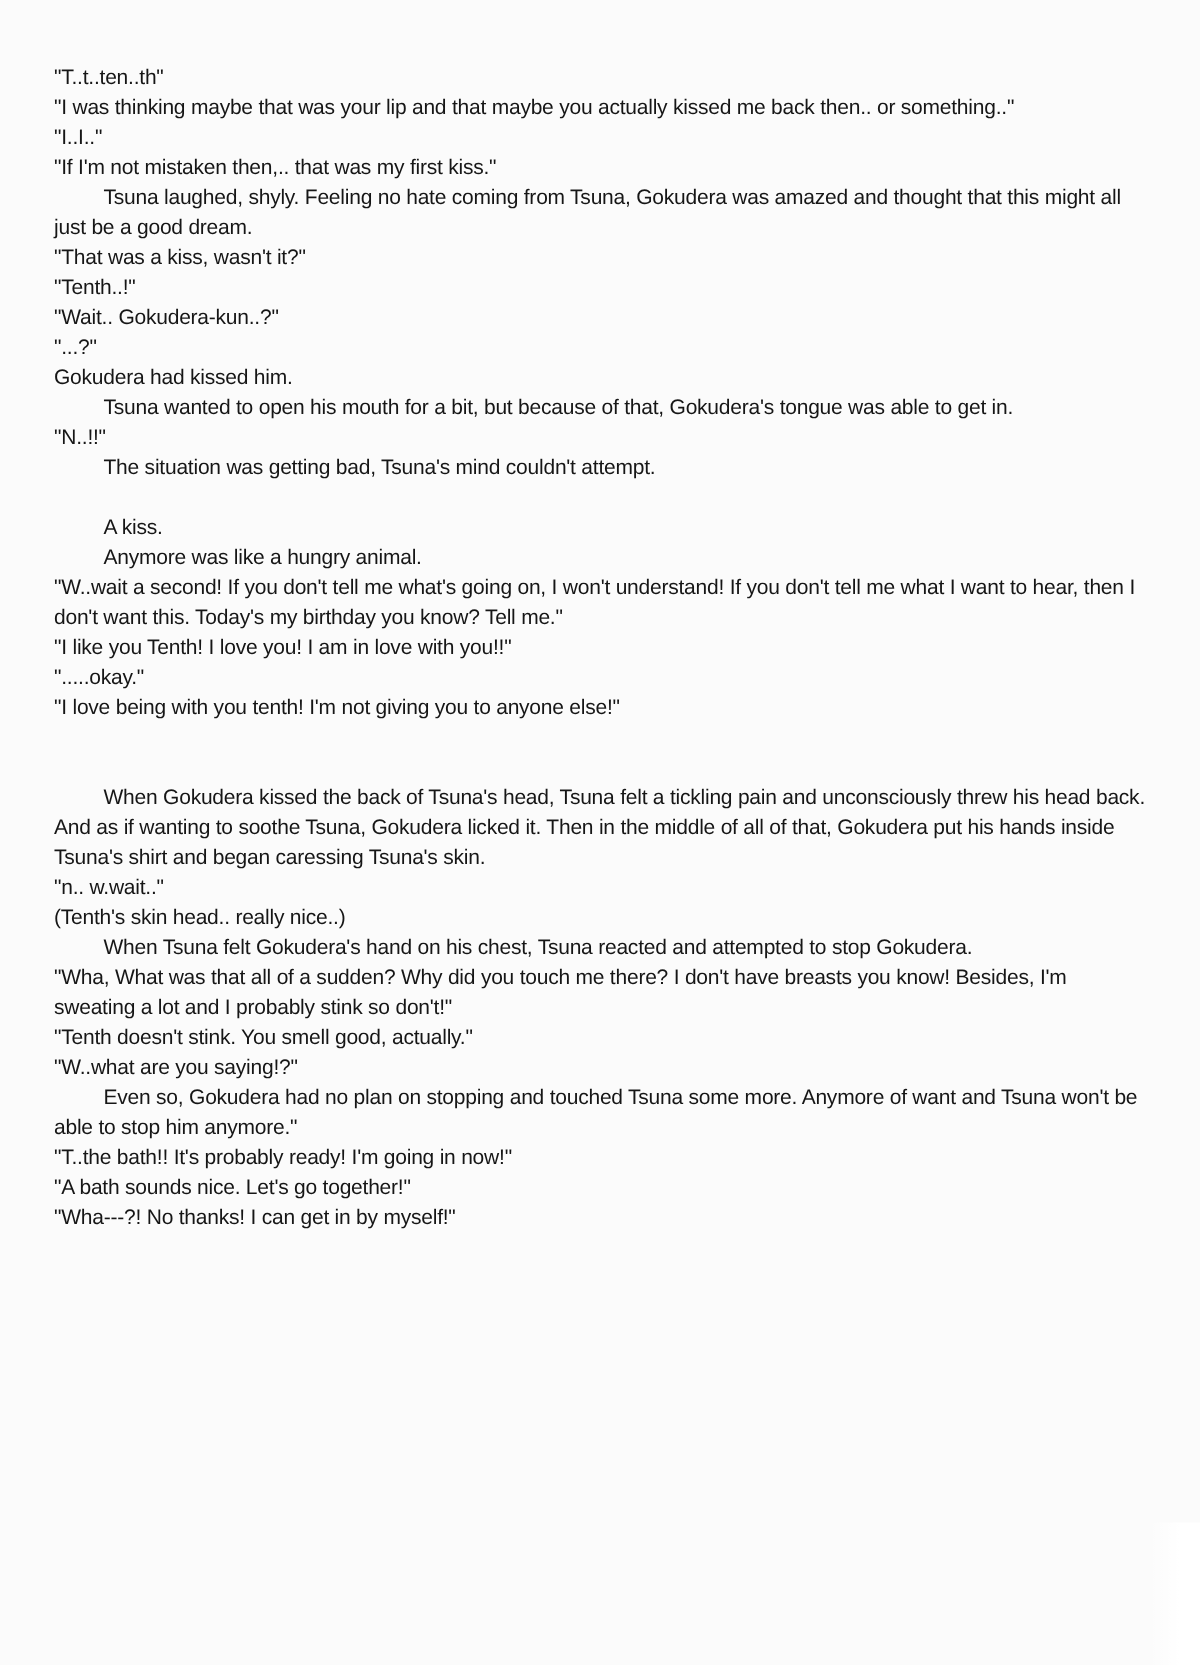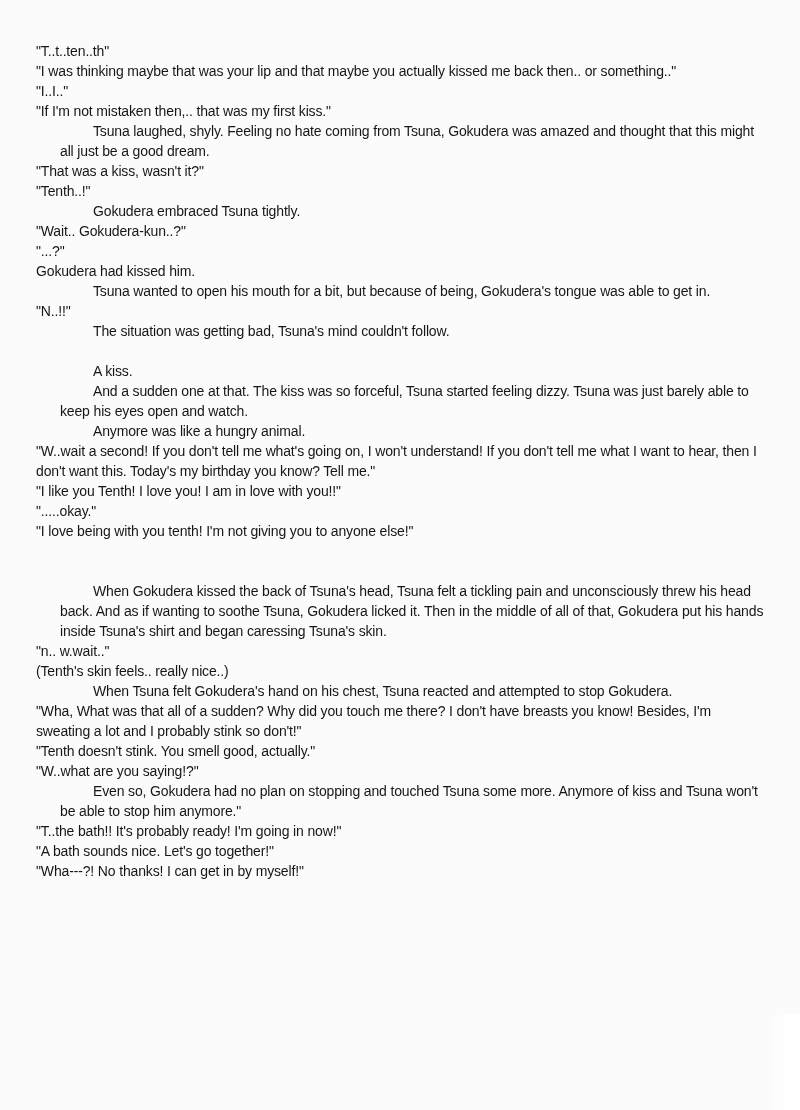--- a/index.html
+++ b/index.html
@@ -30,21 +30,20 @@
     letter-spacing: -0.15px;
   }
   .story p {
     margin: 0;
     padding: 0;
     min-height: 20px;
     white-space: pre-wrap;
   }
   .story p.indent {
     text-indent: 33px;
-    margin-left: 24px;
   }
   .corner-panel {
     position: absolute;
     right: 0;
     bottom: 0;
     width: 34px;
     height: 95px;
     background: linear-gradient(to right, rgba(255,255,255,0), #ffffff 60%);
   }
 </style>
@@ -53,44 +52,42 @@
 
 <main class="doc">
   <div class="story" id="story">
       <p>"T..t..ten..th"</p>
       <p>"I was thinking maybe that was your lip and that maybe you actually kissed me back then.. or something.."</p>
       <p>"I..I.."</p>
       <p>"If I'm not mistaken then,.. that was my first kiss."</p>
       <p class="indent">Tsuna laughed, shyly. Feeling no hate coming from Tsuna, Gokudera was amazed and thought that this might all just be a good dream.</p>
       <p>"That was a kiss, wasn't it?"</p>
       <p>"Tenth..!"</p>
-      <p class="indent">Gokudera embraced Tsuna tightly.</p>
       <p>"Wait.. Gokudera-kun..?"</p>
       <p>"...?"</p>
       <p>Gokudera had kissed him.</p>
-      <p class="indent">Tsuna wanted to open his mouth for a bit, but because of being, Gokudera's tongue was able to get in.</p>
+      <p class="indent">Tsuna wanted to open his mouth for a bit, but because of that, Gokudera's tongue was able to get in.</p>
       <p>"N..!!"</p>
-      <p class="indent">The situation was getting bad, Tsuna's mind couldn't follow.</p>
+      <p class="indent">The situation was getting bad, Tsuna's mind couldn't attempt.</p>
       <p></p>
       <p class="indent">A kiss.</p>
-      <p class="indent">And a sudden one at that. The kiss was so forceful, Tsuna started feeling dizzy. Tsuna was just barely able to keep his eyes open and watch.</p>
       <p class="indent">Anymore was like a hungry animal.</p>
       <p>"W..wait a second! If you don't tell me what's going on, I won't understand! If you don't tell me what I want to hear, then I don't want this. Today's my birthday you know? Tell me."</p>
       <p>"I like you Tenth! I love you! I am in love with you!!"</p>
       <p>".....okay."</p>
       <p>"I love being with you tenth! I'm not giving you to anyone else!"</p>
       <p></p>
       <p></p>
       <p class="indent">When Gokudera kissed the back of Tsuna's head, Tsuna felt a tickling pain and unconsciously threw his head back. And as if wanting to soothe Tsuna, Gokudera licked it. Then in the middle of all of that, Gokudera put his hands inside Tsuna's shirt and began caressing Tsuna's skin.</p>
       <p>"n.. w.wait.."</p>
-      <p>(Tenth's skin feels.. really nice..)</p>
+      <p>(Tenth's skin head.. really nice..)</p>
       <p class="indent">When Tsuna felt Gokudera's hand on his chest, Tsuna reacted and attempted to stop Gokudera.</p>
       <p>"Wha, What was that all of a sudden? Why did you touch me there? I don't have breasts you know! Besides, I'm sweating a lot and I probably stink so don't!"</p>
       <p>"Tenth doesn't stink. You smell good, actually."</p>
       <p>"W..what are you saying!?"</p>
-      <p class="indent">Even so, Gokudera had no plan on stopping and touched Tsuna some more. Anymore of kiss and Tsuna won't be able to stop him anymore."</p>
+      <p class="indent">Even so, Gokudera had no plan on stopping and touched Tsuna some more. Anymore of want and Tsuna won't be able to stop him anymore."</p>
       <p>"T..the bath!! It's probably ready! I'm going in now!"</p>
       <p>"A bath sounds nice. Let's go together!"</p>
       <p>"Wha---?! No thanks! I can get in by myself!"</p>
     </div>
 </main>
 
 <div class="corner-panel"></div>
 
 </body></html>

